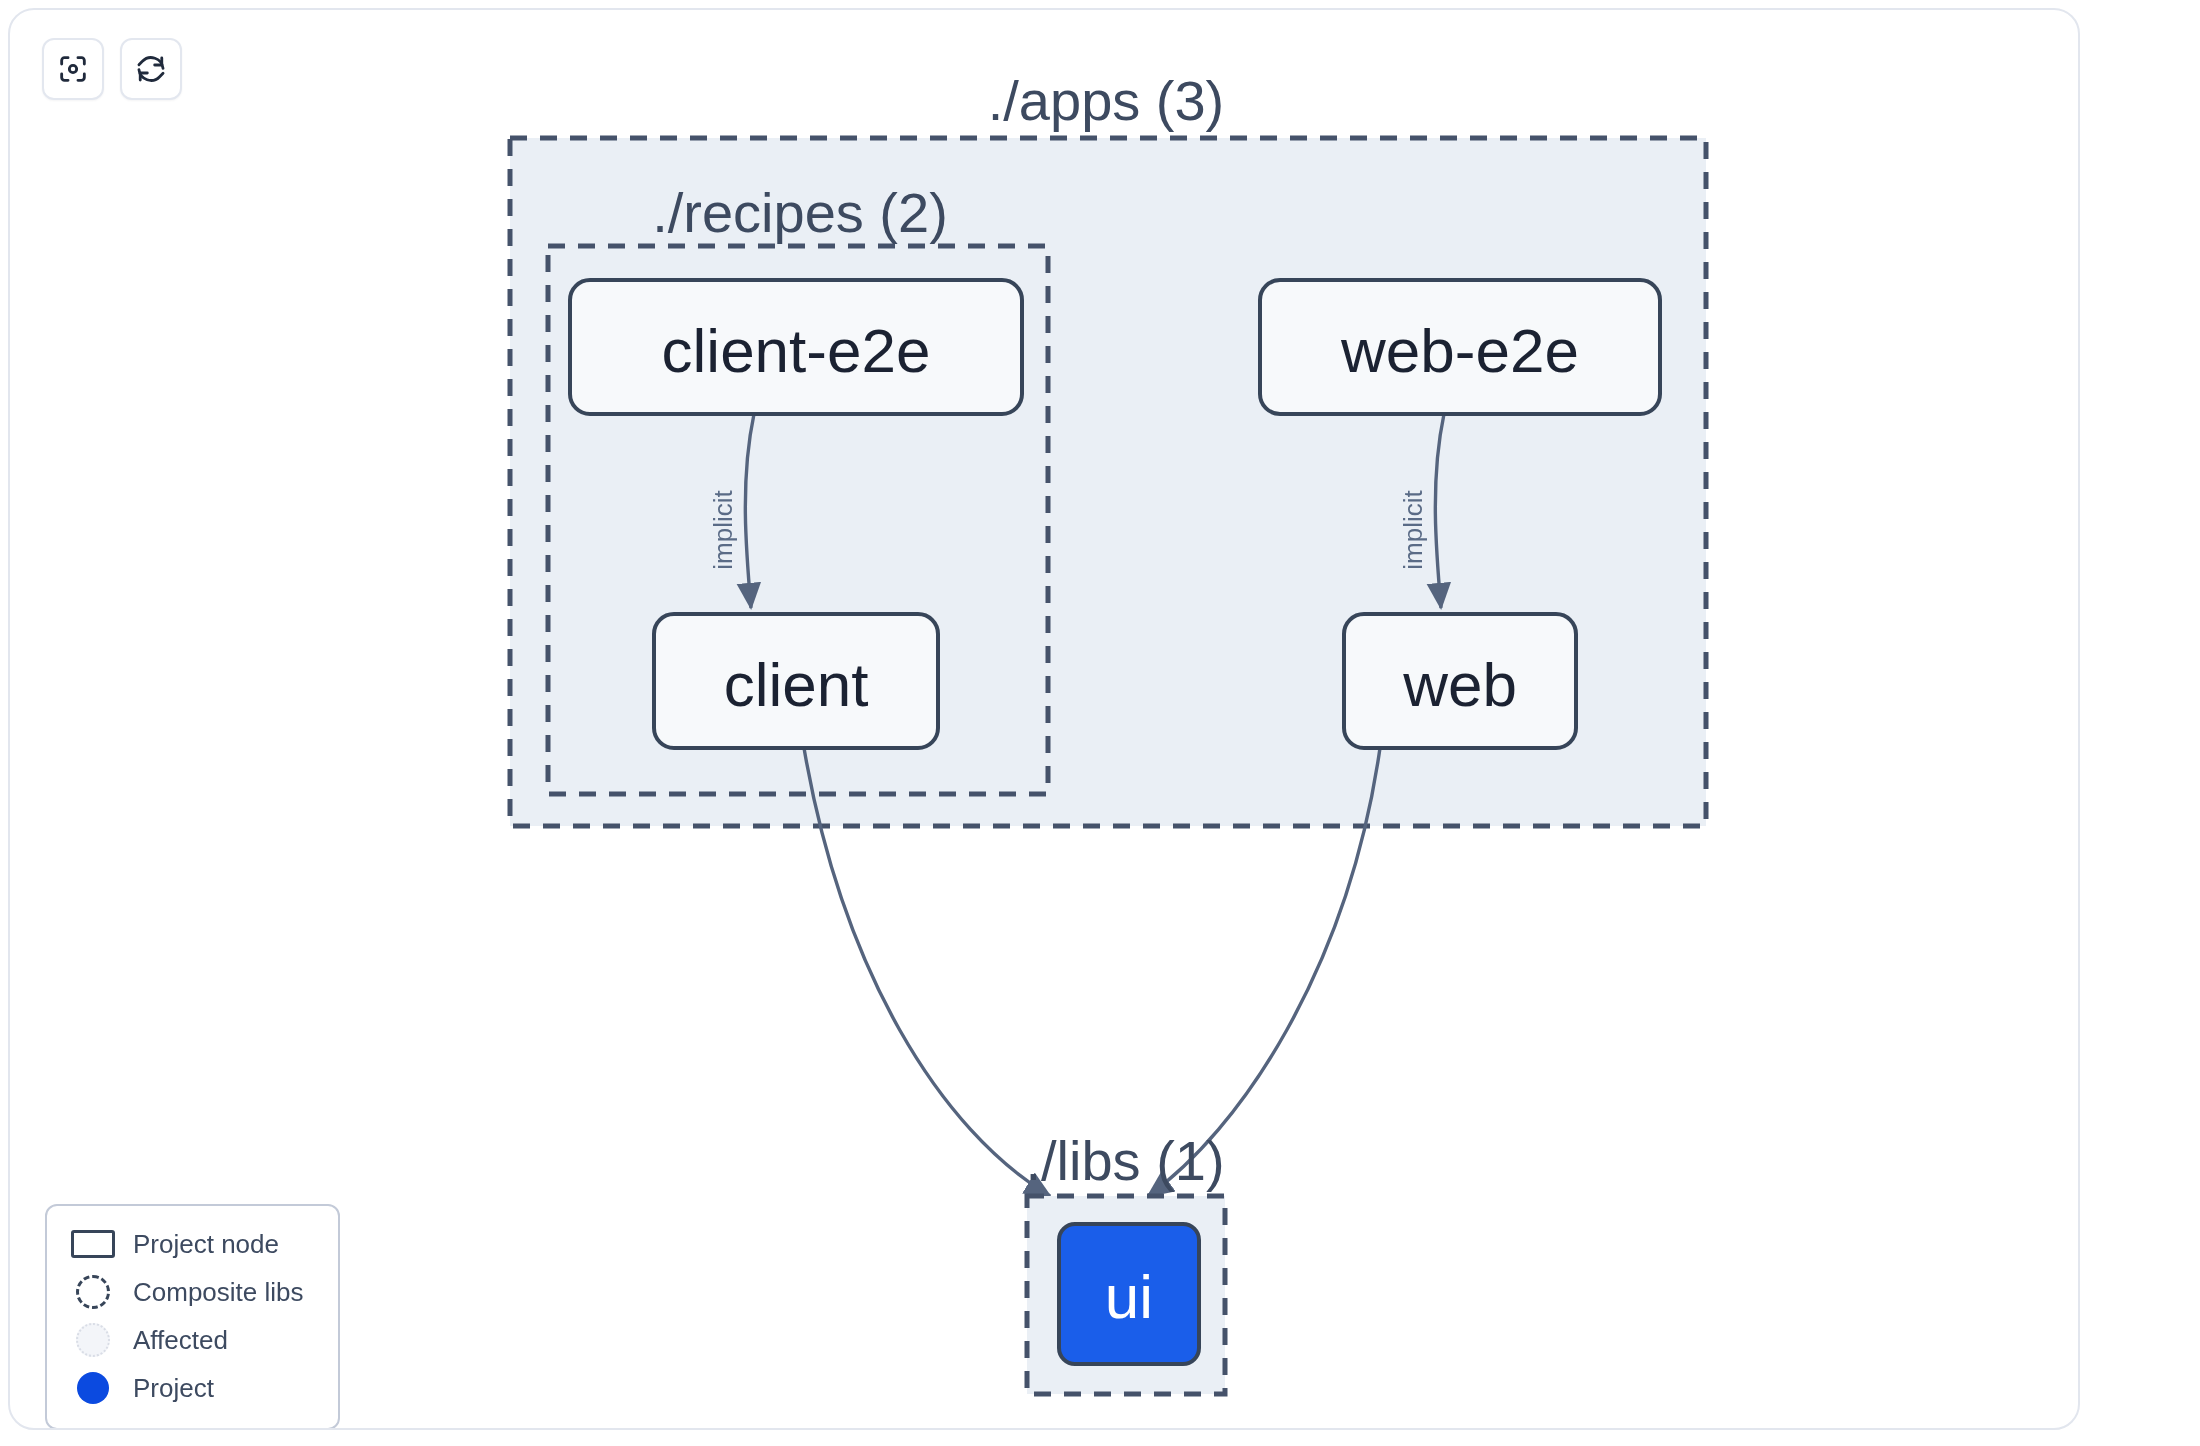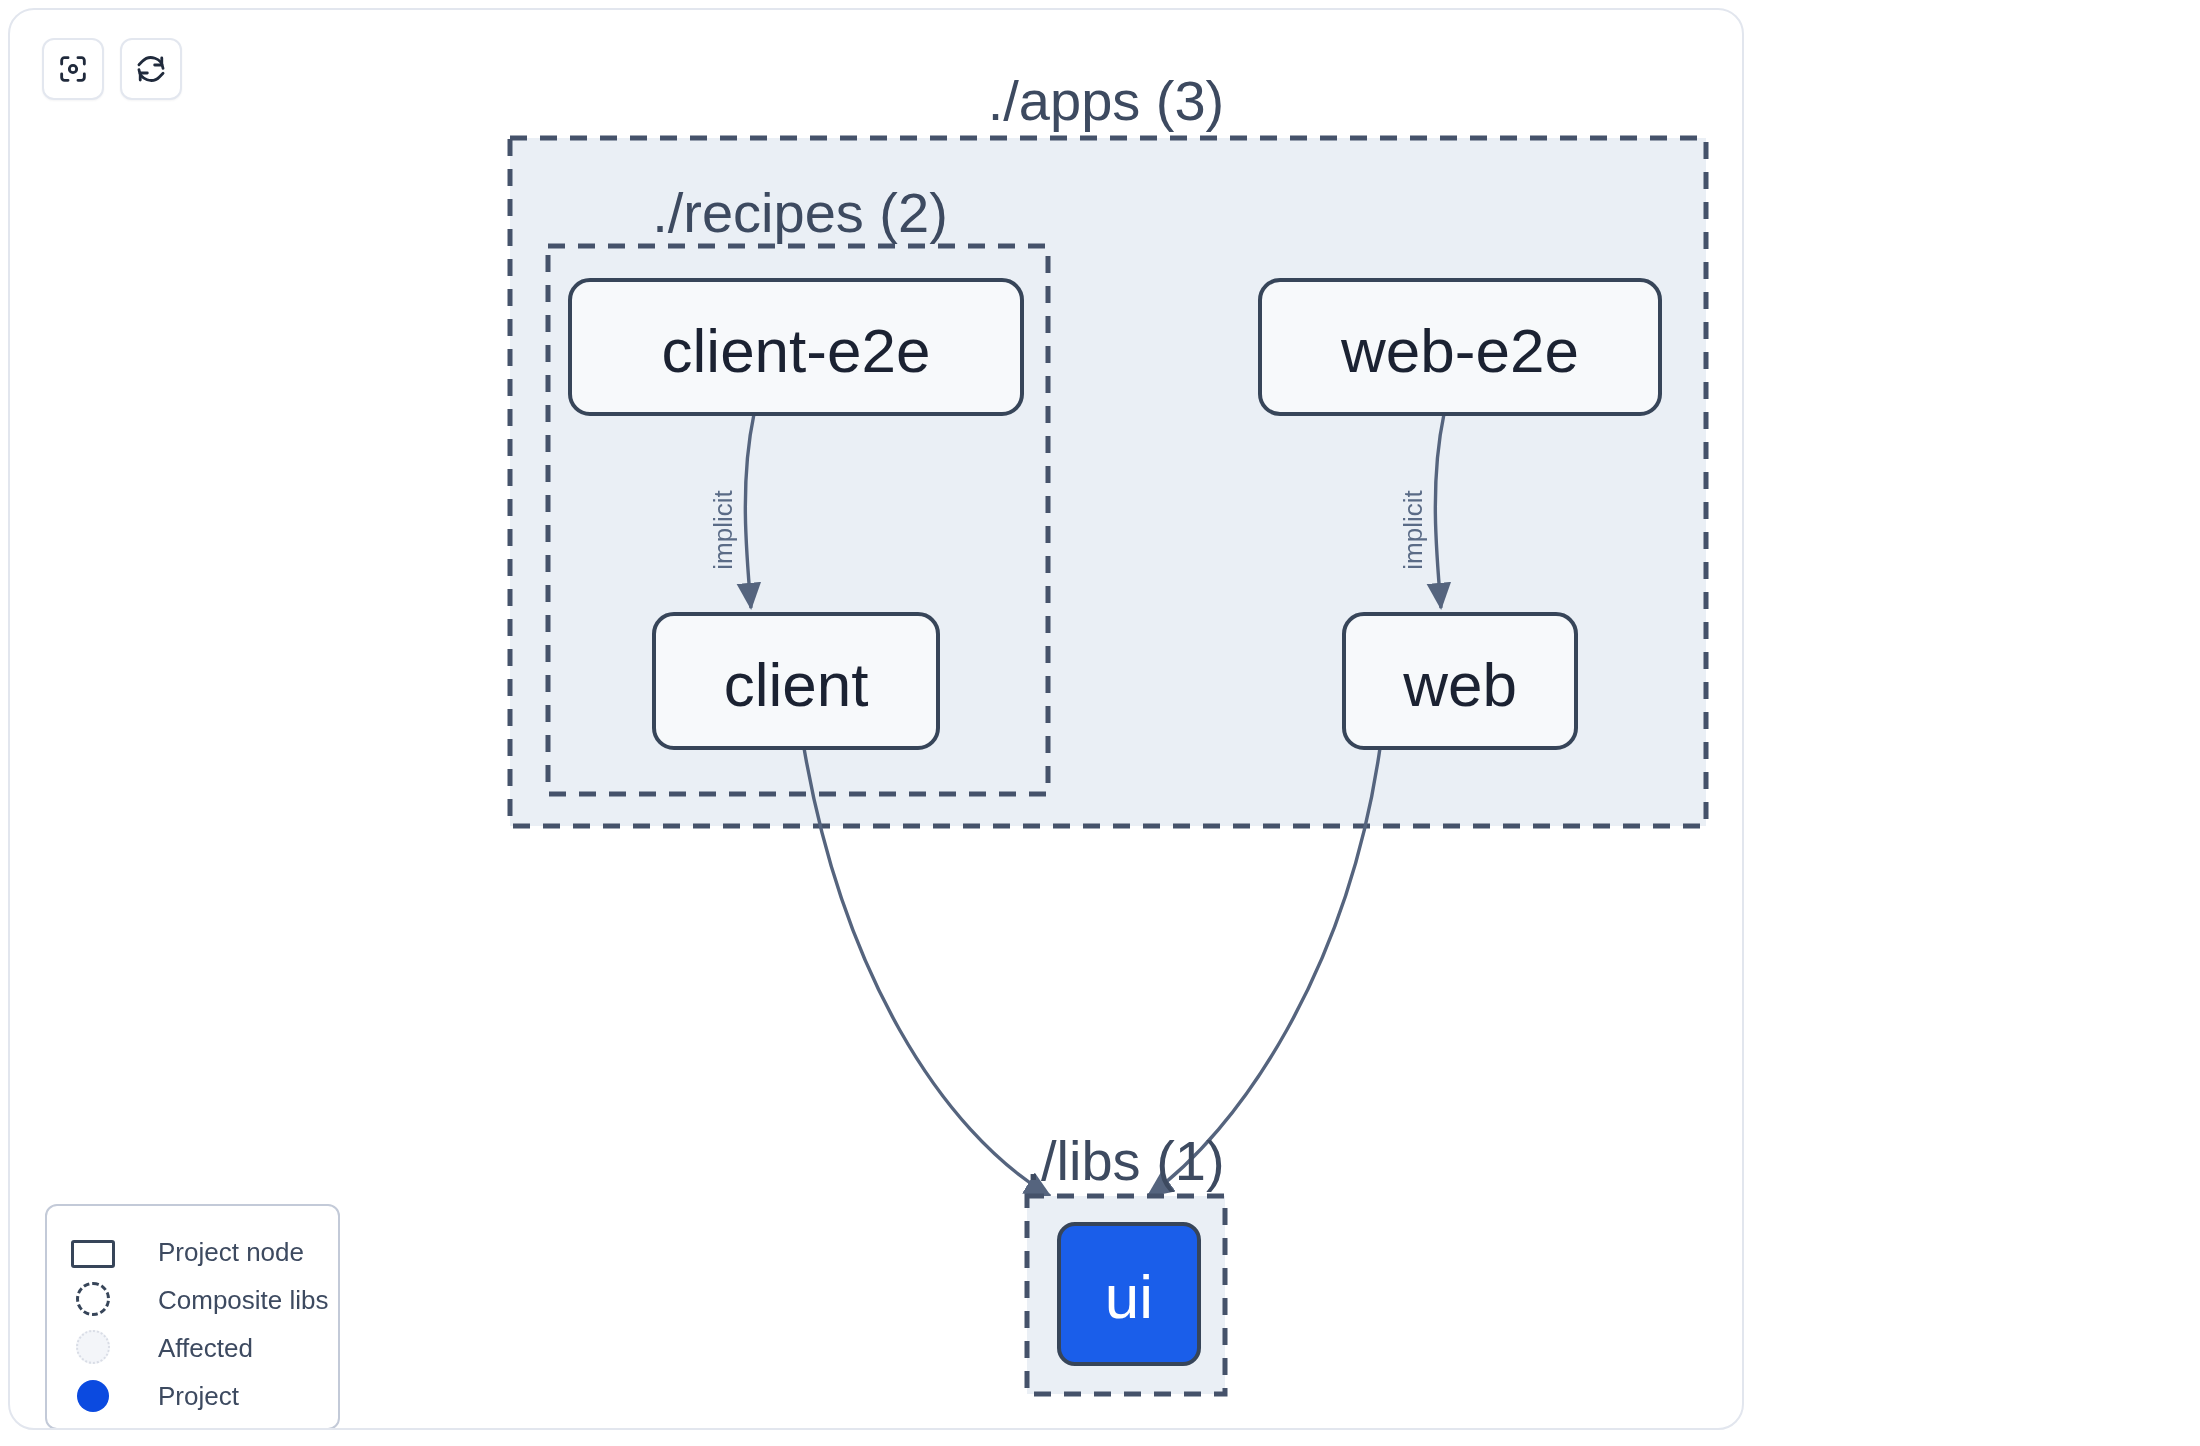--- a/index.html
+++ b/index.html
@@ -13,21 +13,21 @@
     font-family: "Liberation Sans", sans-serif;
     overflow: hidden;
     position: relative;
   }
 
   
   #graph-frame {
     position: absolute;
     left: 8px;
     top: 8px;
-    width: 1736px;
+    width: 2072px;
     height: 1422px;
     box-sizing: border-box;
     border: 2px solid #e2e6ee;
     border-radius: 26px;
     background: #ffffff;
     overflow: hidden;
   }
 
   
   #toolbar {
@@ -94,23 +94,22 @@
     width: 295px;
     box-sizing: border-box;
     background: #ffffff;
     border: 2px solid #c3cad8;
     border-radius: 12px;
     padding: 14px 18px 16px 18px;
     z-index: 40;
   }
   .legend-row {
     display: flex;
-    align-items: flex-end;
+    align-items: center;
     height: 48px;
-    gap: 25px;
   }
   .legend-swatch {
     width: 56px;
     flex: 0 0 56px;
     display: flex;
     align-items: center;
     justify-content: center;
   }
   .sw-project {
     width: 44px;

